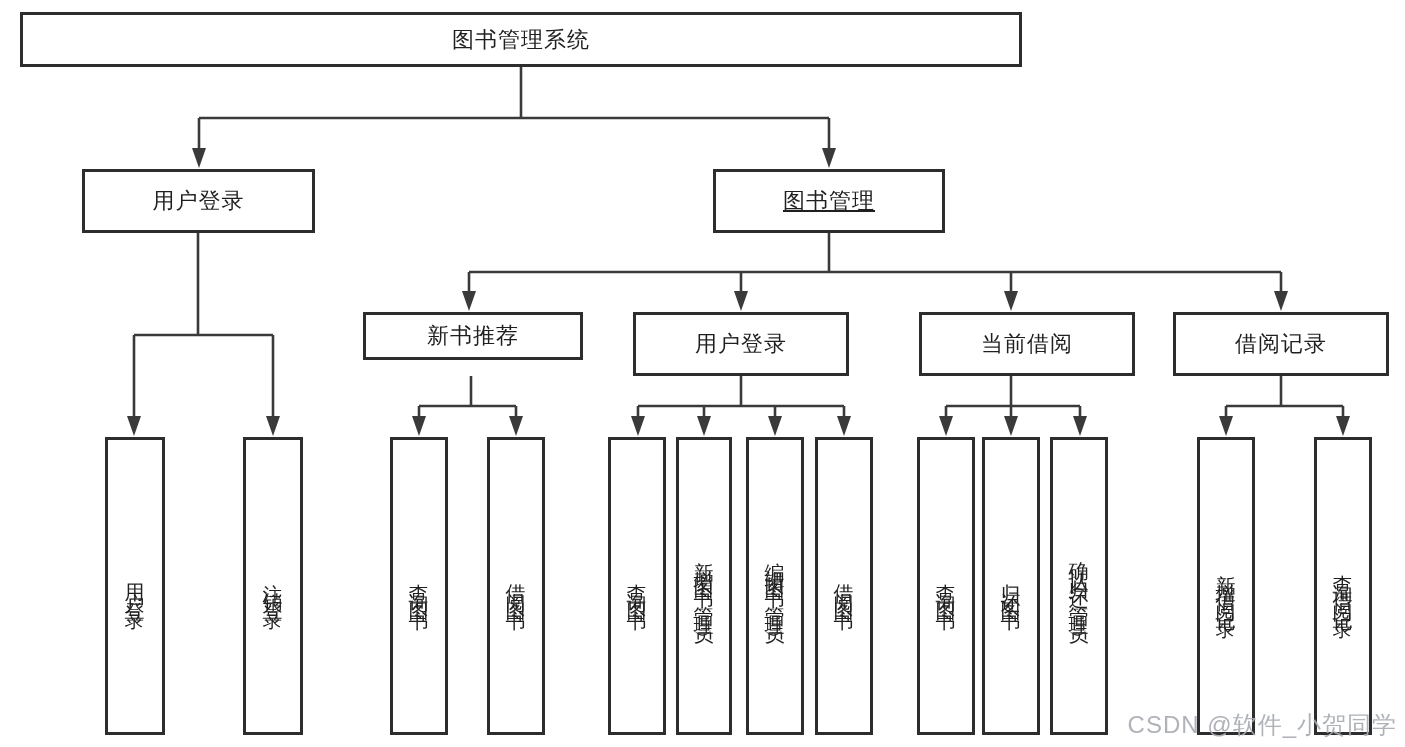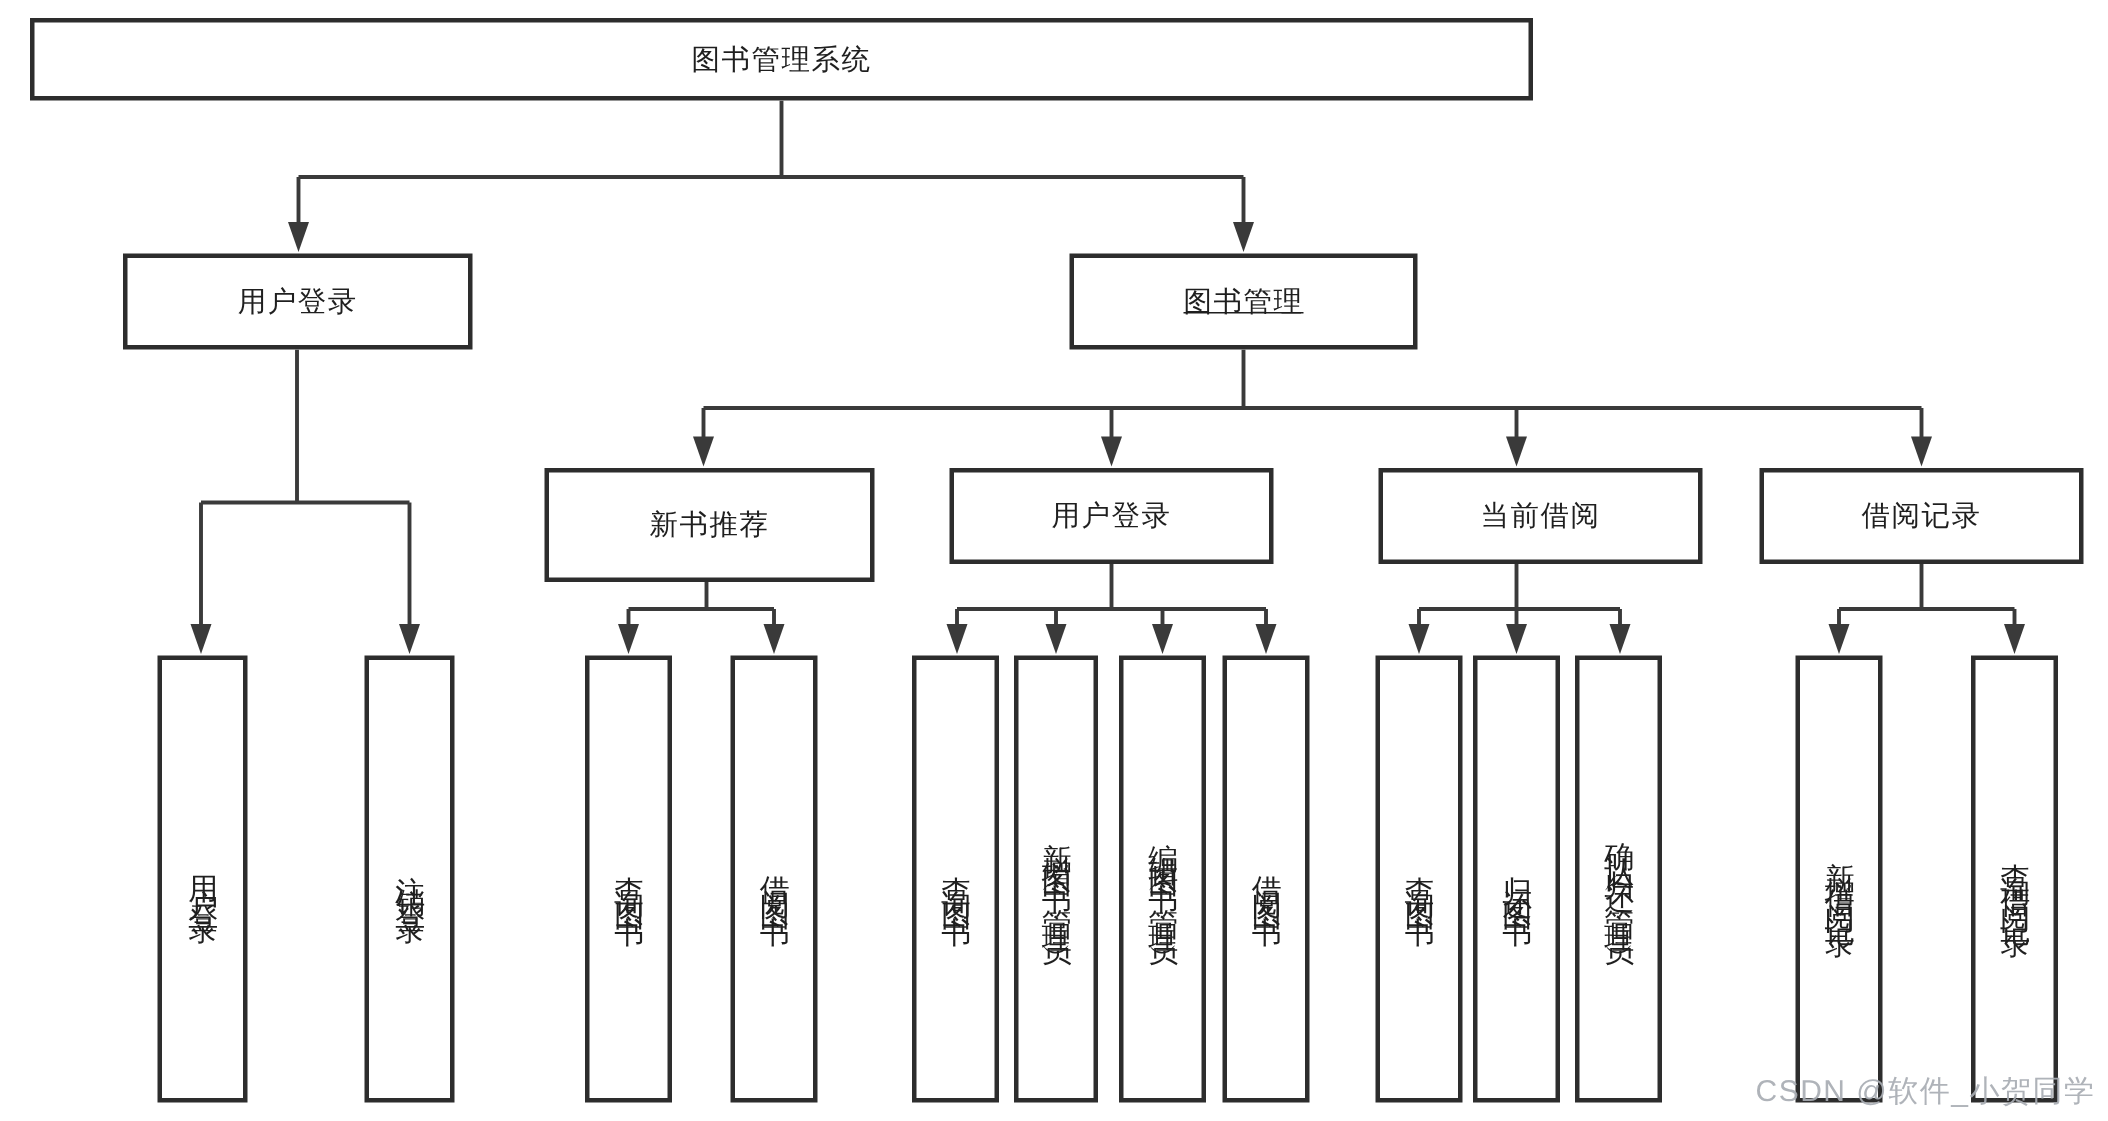--- a/index.html
+++ b/index.html
@@ -15,37 +15,37 @@
     position:absolute;
     background:#ffffff;
     border:3px solid #2d2d2d;
     box-sizing:border-box;
     display:flex;
     align-items:center;
     justify-content:center;
     color:#1f1f1f;
   }
   .node.horiz span{
-    font-size:19px;
+    font-size:22px;
     letter-spacing:1px;
     white-space:nowrap;
     text-align:center;
   }
   .node.vert span{
     writing-mode:vertical-rl;
     text-orientation:mixed;
     font-size:20px;
     letter-spacing:9px;
     line-height:1;
   }
   #watermark{
     position:absolute;
     right:8px;
     bottom:6px;
-    font-size:20px;
+    font-size:24px;
     color:rgba(168,173,179,0.92);
     letter-spacing:1px;
     white-space:nowrap;
   }
 </style>
 </head>
 <body>
 
 <div id="canvas">
   <svg id="edges" viewBox="0 0 1405 747" xmlns="http://www.w3.org/2000/svg">
@@ -105,21 +105,21 @@
   <div id="nodes">
       <div class="node horiz" style="left: 20px; top: 12px; width: 1002px; height: 55px;">
         <span>图书管理系统</span>
       </div>
       <div class="node horiz" style="left: 82px; top: 169px; width: 233px; height: 64px;">
         <span>用户登录</span>
       </div>
       <div class="node horiz" style="left: 713px; top: 169px; width: 232px; height: 64px; text-decoration: underline;">
         <span>图书管理</span>
       </div>
-      <div class="node horiz" style="left: 363px; top: 312px; width: 220px; height: 76px;">
+      <div class="node horiz" style="left: 363px; top: 312px; width: 220px; height: 48px;">
         <span>新书推荐</span>
       </div>
       <div class="node horiz" style="left: 633px; top: 312px; width: 216px; height: 64px;">
         <span>用户登录</span>
       </div>
       <div class="node horiz" style="left: 903px; top: 312px; width: 216px; height: 64px; margin-left: 16px;">
         <span>当前借阅</span>
       </div>
       <div class="node horiz" style="left: 1173px; top: 312px; width: 216px; height: 64px; font-family: Liberation Serif, serif;">
         <span>借阅记录</span>

